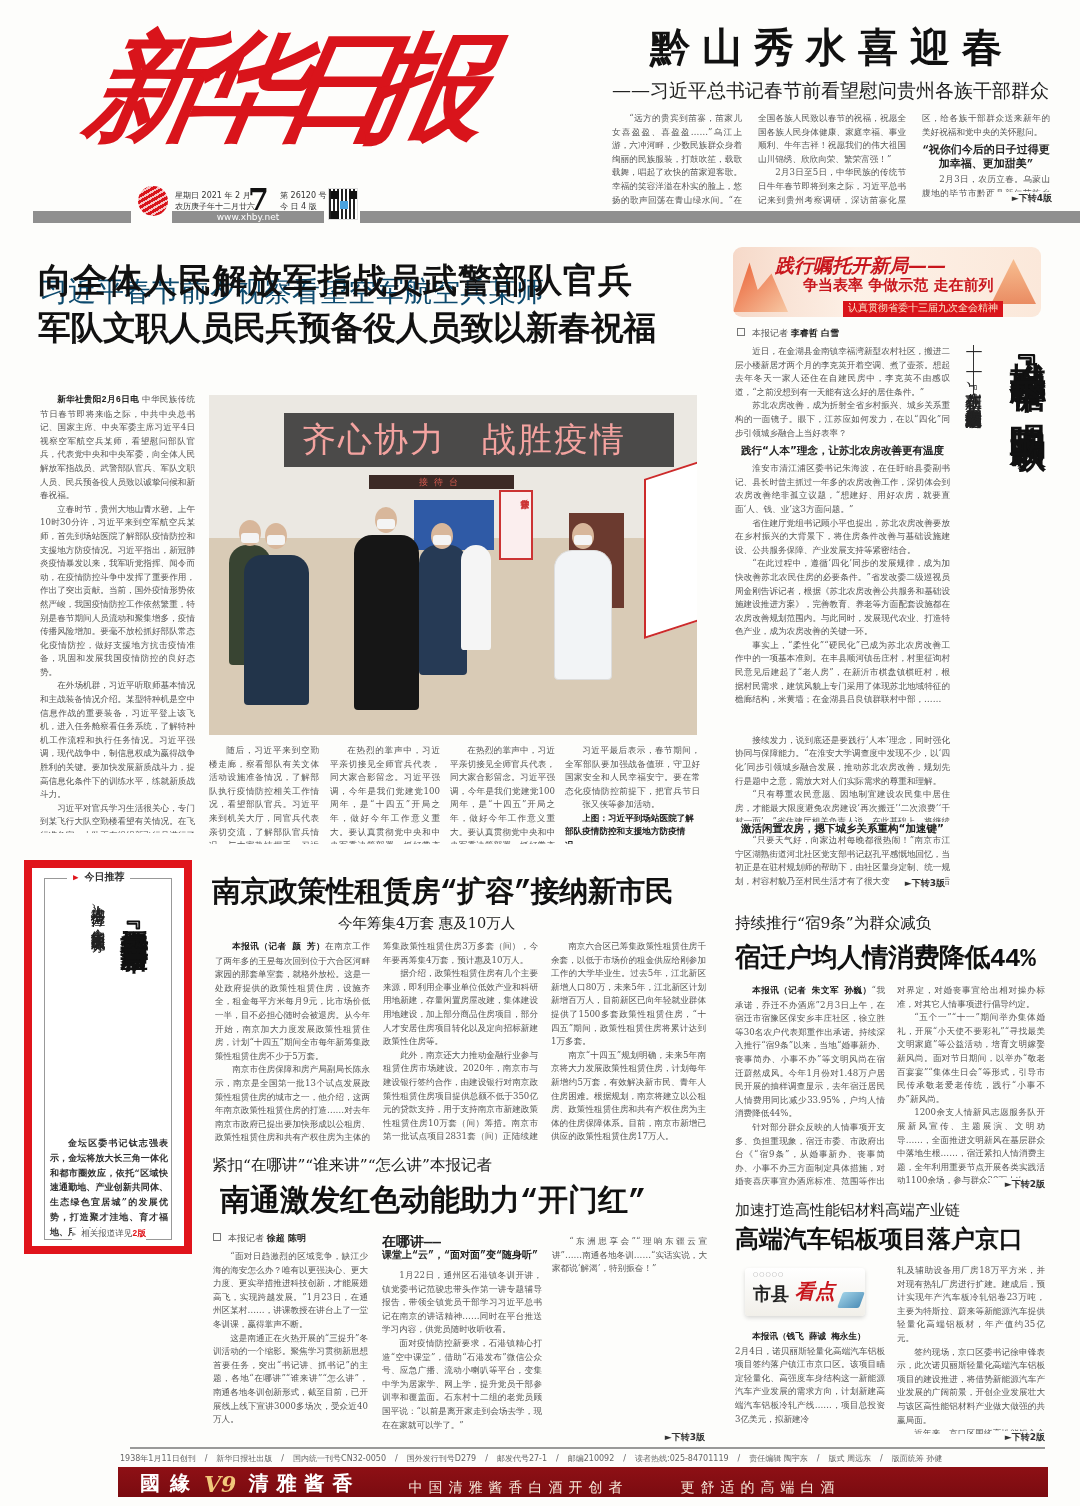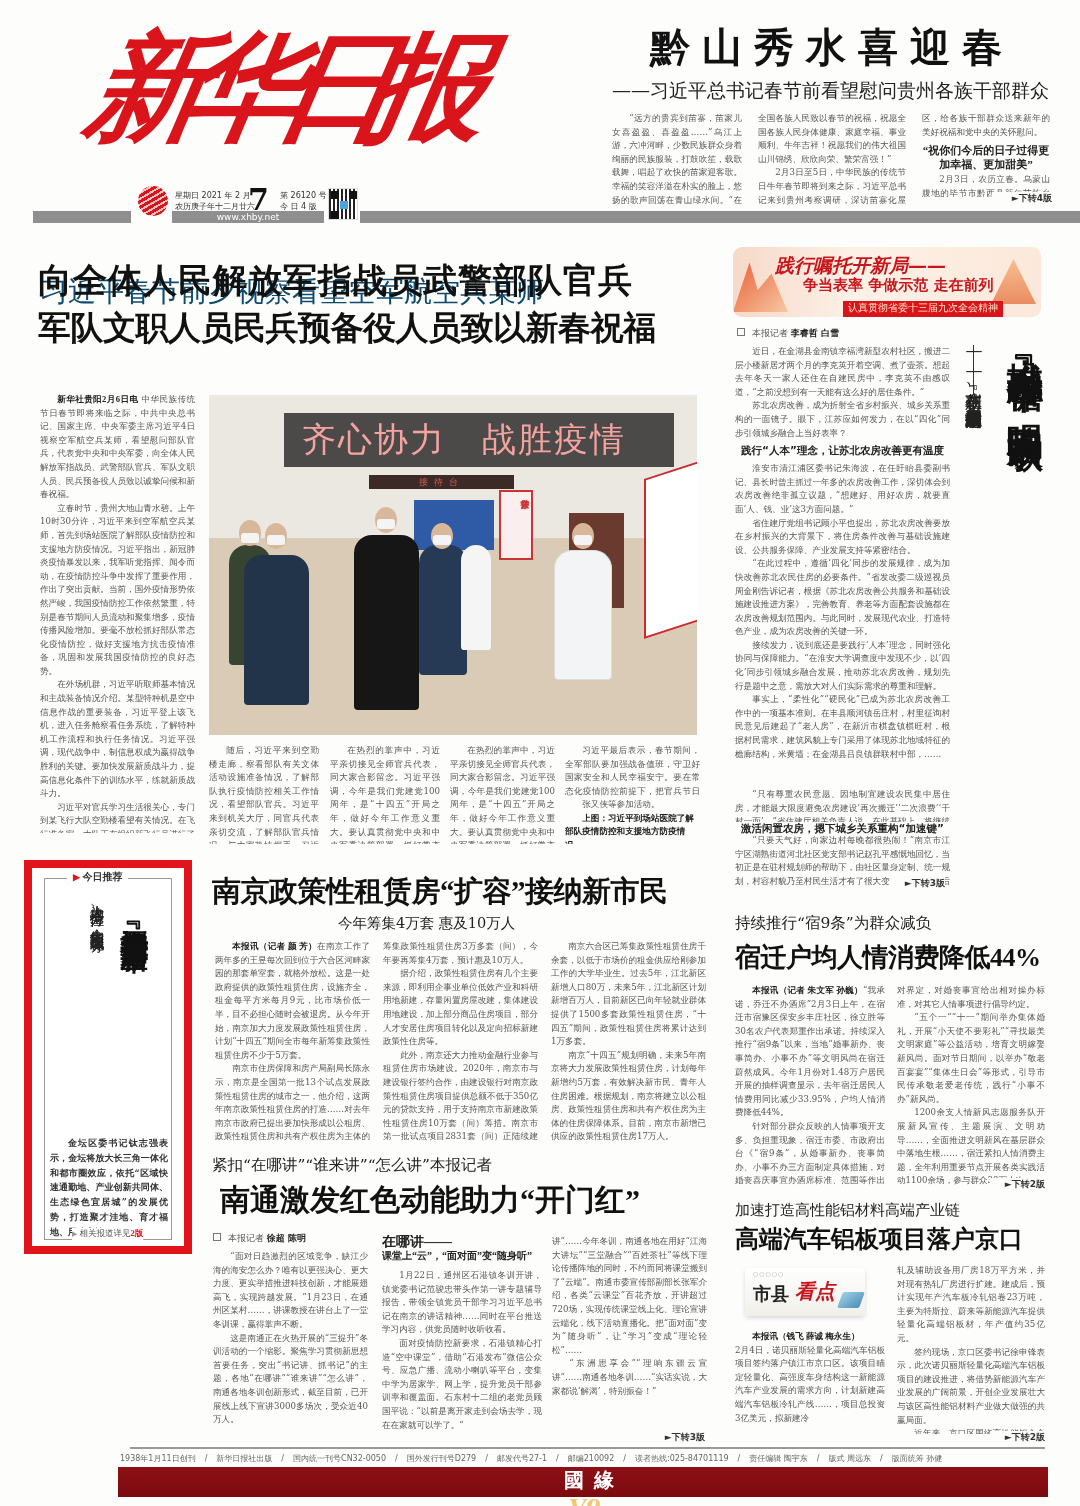--- a/index.html
+++ b/index.html
@@ -1,20 +1,20 @@
 <!DOCTYPE html>
 <html><head>
 <meta charset="utf-8">
 <style>
   * { box-sizing: border-box; margin: 0; padding: 0; }
   html, body { width: 1080px; height: 1506px; background: #fdfdfb; overflow: hidden; }
   body { position: relative; font-family: "DejaVu Sans", sans-serif; color: #1a1a1a; }
   .abs { position: absolute; }
   .serif { font-family: "DejaVu Serif", serif; }
-  .sans { font-family: Liberation Serif, serif; }
+  .sans { font-family: Liberation Mono, monospace; }
   .body-text { font-family: "DejaVu Serif", serif; font-size: 8.6px; line-height: 13.6px; color: #555; text-align: justify; text-indent: 2em; }
   .body-text p { margin: 0; text-indent: 2em; }
   .lead { font-weight: bold; color: #222; }
   .byline { font-size: 9px; color: #555; font-family: "DejaVu Sans", sans-serif; }
   .byline b { color: #222; }
   .turn { font-size: 9px; font-weight: bold; color: #333; text-align: right; }
   .grey-bar { background: #8f8f8f; height: 12px; }
   .subhead { font-family: "DejaVu Sans", sans-serif; font-weight: bold; font-size: 10.5px; color: #222; text-align: center; margin: 4px 0; text-indent: 0; }
 
   
@@ -40,21 +40,21 @@
   .banner .ribbon { background: #d9141b; color: #fbe6c8; font-size: 10px; text-align: center; }
 
   
   .vtext { writing-mode: vertical-rl; text-orientation: upright; }
 
   
   .rec-box { border: 8px solid #e0141b; background: #fff; }
   .rec-inner { border: 1px solid #999; }
 
   
-  .ad { background: linear-gradient(#8e1015, #7a0b10); color: #f6e7d8; display: flex; align-items: center; flex-direction: column; }
+  .ad { background: linear-gradient(#8e1015, #7a0b10); color: #f6e7d8; display: flex; align-items: flex-end; }
   .ad span { font-family: "DejaVu Serif", serif; }
 
   .kandian { background: linear-gradient(#fff, #f1efe9); border-radius: 4px; box-shadow: 0 2px 4px rgba(0,0,0,0.15); }
 </style>
 </head>
 <body>
 
 <div class="abs" style="left:0;top:0;width:1080px;height:220px;">
   <div class="abs" style="left:90px;top:20px;width:340px;height:150px;">
     <span class="logo-char" style="left:0;top:8px;">新</span>
@@ -175,22 +175,22 @@
   <b>李睿哲 白雪</b>
 </div>
 
 <div class="abs" style="left:735px;top:345px;width:215px;height:480px;overflow:hidden;">
   <div class="body-text">近日，在金湖县金南镇幸福湾新型农村社区，搬进二层小楼新居才两个月的李克英开着空调、煮了壶茶。想起去年冬天一家人还住在自建民房中，李克英不由感叹道，“之前没想到有一天能有这么好的居住条件。”</div>
   <div class="body-text">苏北农房改善，成为折射全省乡村振兴、城乡关系重构的一面镜子。眼下，江苏应如何发力，在以“四化”同步引领城乡融合上当好表率？</div>
   <div class="subhead">践行“人本”理念，让苏北农房改善更有温度</div>
   <div class="body-text">淮安市清江浦区委书记朱海波，在任盱眙县委副书记、县长时曾主抓过一年多的农房改善工作，深切体会到农房改善绝非孤立议题，“想建好、用好农房，就要直面‘人、钱、业’这3方面问题。”</div>
   <div class="body-text">省住建厅党组书记顾小平也提出，苏北农房改善要放在乡村振兴的大背景下，将住房条件改善与基础设施建设、公共服务保障、产业发展支持等紧密结合。</div>
   <div class="body-text">“在此过程中，遵循‘四化’同步的发展规律，成为加快改善苏北农民住房的必要条件。”省发改委二级巡视员周金刚告诉记者，根据《苏北农房改善公共服务和基础设施建设推进方案》，完善教育、养老等方面配套设施都在农房改善规划范围内。与此同时，发展现代农业、打造特色产业，成为农房改善的关键一环。</div>
+  <div class="body-text" style="height:95px;overflow:hidden;">事实上，“柔性化”“硬民化”已成为苏北农房改善工作中的一项基本准则。在丰县顺河镇岳庄村，村里征询村民意见后建起了“老人房”，在新沂市棋盘镇棋旺村，根据村民需求，建筑风貌上专门采用了体现苏北地域特征的檐廊结构，米黄墙；在金湖县吕良镇群联村中部，……</div>
   <div class="body-text">接续发力，说到底还是要践行‘人本’理念，同时强化协同与保障能力。“在淮安大学调查度中发现不少，以‘四化’同步引领城乡融合发展，推动苏北农房改善，规划先行是题中之意，需放大对人们实际需求的尊重和理解。</div>
-  <div class="body-text" style="height:95px;overflow:hidden;">事实上，“柔性化”“硬民化”已成为苏北农房改善工作中的一项基本准则。在丰县顺河镇岳庄村，村里征询村民意见后建起了“老人房”，在新沂市棋盘镇棋旺村，根据村民需求，建筑风貌上专门采用了体现苏北地域特征的檐廊结构，米黄墙；在金湖县吕良镇群联村中部，……</div>
   <div class="body-text">“只有尊重农民意愿、因地制宜建设农民集中居住房，才能最大限度避免农房建设‘再次搬迁’‘二次浪费’‘千村一面’。”省住建厅相关负责人说，在此基础上，将继续加大政策支持，通盘考虑农房改善与加强社会治理和完善产业谋划、提振村镇经济的关系，并将“建成特色田园乡村”作为推进苏北农房改善的“标杆”，督促各地更加关注农房改善“后半篇文章”。</div>
 </div>
 <div class="abs subhead" style="left:735px;top:818px;width:215px;background:#fdfdfb;">激活闲置农房，摁下城乡关系重构“加速键”</div>
 <div class="abs body-text" style="left:735px;top:834px;width:215px;height:54px;overflow:hidden;">“只要天气好，向家边村每晚都很热闹！”南京市江宁区湖熟街道河北社区党支部书记赵孔平感慨地回忆，当初正是在驻村规划师的帮助下，由社区量身定制、统一规划，村容村貌乃至村民生活才有了很大变化：清淤整理后的闲塘蓄水养鱼。</div>
 <div class="abs turn" style="left:890px;top:877px;width:55px;background:#fdfdfb;">►下转3版</div>
 
 <div class="abs vtext sans" style="left:1003px;top:332px;height:555px;font-size:36px;font-weight:bold;color:#111;line-height:44px;letter-spacing:3px;">城乡融合『檐』下，唱响田园欢歌</div>
 <div class="abs" style="left:973px;top:345px;width:1px;height:50px;background:#333;"></div>
 <div class="abs vtext serif" style="left:963px;top:340px;height:530px;font-size:17px;color:#222;line-height:22px;">——『在改革创新、推动高质量发展上争当表率』系列报道之四</div>
 
@@ -238,21 +238,20 @@
   <p>“面对日趋激烈的区域竞争，缺江少海的海安怎么办？唯有以更强决心、更大力度、更实举措推进科技创新，才能展翅高飞，实现跨越发展。”1月23日，在通州区某村……，讲课教授在讲台上了一堂冬训课，赢得掌声不断。</p>
   <p>这是南通正在火热开展的“三提升”冬训活动的一个缩影。聚焦学习贯彻新思想首要任务，突出“书记讲、抓书记”的主题，各地“在哪讲”“谁来讲”“怎么讲”，南通各地冬训创新形式，截至目前，已开展线上线下宣讲3000多场次，受众近40万人。</p>
 </div>
 <div class="abs" style="left:382px;top:1235px;width:160px;height:208px;overflow:hidden;">
   <div class="sans" style="font-size:14px;font-weight:bold;color:#222;line-height:14px;">在哪讲——</div>
   <div class="sans" style="font-size:10px;font-weight:bold;color:#222;line-height:14px;margin-bottom:6px;">课堂上“云”，“面对面”变“随身听”</div>
   <div class="body-text">1月22日，通州区石港镇冬训开讲，镇党委书记范骏忠带头作第一讲专题辅导报告，带领全镇党员干部学习习近平总书记在南京的讲话精神……同时在平台推送学习内容，供党员随时收听收看。</div>
   <div class="body-text">面对疫情防控新要求，石港镇精心打造“空中课堂”，借助“石港发布”微信公众号、应急广播、流动小喇叭等平台，变集中学为居家学、网上学，提升党员干部参训率和覆盖面。石东村十二组的老党员顾国平说：“以前是离开家走到会场去学，现在在家就可以学了。”</div>
 </div>
 <div class="abs body-text" style="left:552px;top:1235px;width:155px;height:208px;overflow:hidden;">
-  <p style="text-indent:0">讲”……今年冬训，南通各地在用好“江海大讲坛”“三堂融合”“百姓茶社”等线下理论传播阵地的同时，不约而同将课堂搬到了“云端”。南通市委宣传部副部长张军介绍，各类“云课堂”百花齐放，开讲超过720场，实现传统课堂线上化、理论宣讲云端化，线下活动直播化。把“面对面”变为“随身听”，让“学习”变成“理论轻松”……</p>
   <p>“东洲思享会”“理响东疆云宣讲”……南通各地冬训……“实话实说，大家都说‘解渴’，特别振奋！”</p>
 </div>
 <div class="abs turn" style="left:650px;top:1431px;width:55px;background:#fdfdfb;">►下转3版</div>
 
 <div class="abs serif" style="left:735px;top:913px;font-size:15.5px;color:#222;">持续推行“宿9条”为群众减负</div>
 <div class="abs sans" style="left:735px;top:940px;font-size:26px;font-weight:bold;color:#111;white-space:nowrap;letter-spacing:-0.5px;">宿迁户均人情消费降低44%</div>
 <div class="abs body-text" style="left:735px;top:984px;width:150px;height:202px;overflow:hidden;">
   <p><span class="lead sans">本报讯（记者 朱文军 孙巍）</span><span>“我承诺，乔迁不办酒席”2月3日上午，在宿迁市宿豫区保安乡丰庄社区，徐立胜等30名农户代表郑重作出承诺。持续深入推行“宿9条”以来，当地“婚事新办、丧事简办、小事不办”等文明风尚在宿迁蔚然成风。今年1月份对1.48万户居民开展的抽样调查显示，去年宿迁居民人情费用同比减少33.95%，户均人情消费降低44%。</span></p>
   <p>针对部分群众反映的人情事项开支多、负担重现象，宿迁市委、市政府出台《“宿9条”，从婚事新办、丧事简办、小事不办三方面制定具体措施，对婚丧喜庆事宜办酒席标准、范围等作出明确规定。“去年1月10日，宿迁正式发布《人情风“宿9条”》，对可操办人情事项进行……</p>
 </div>

